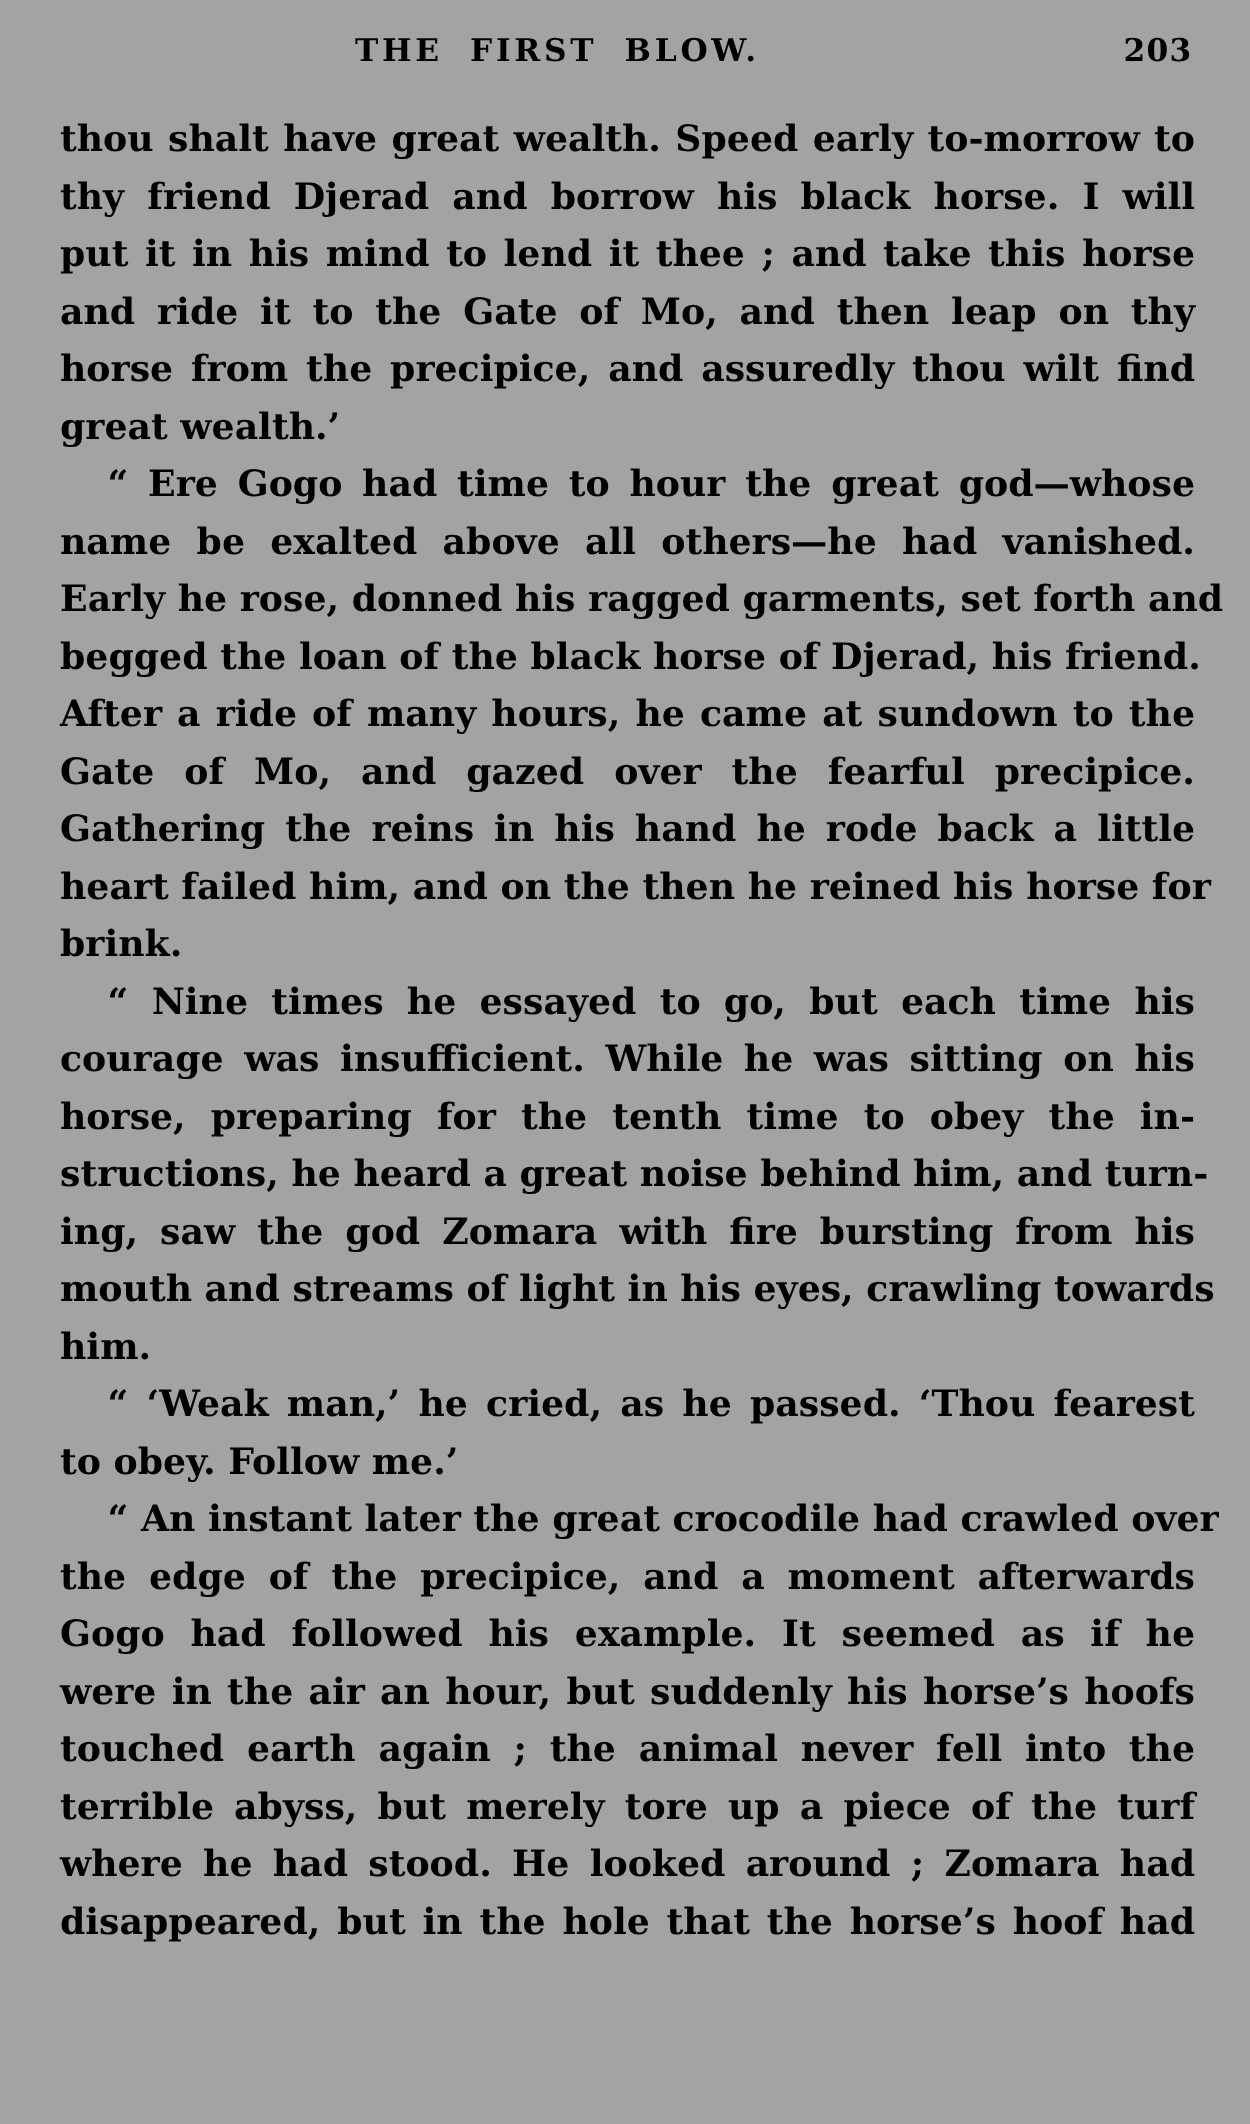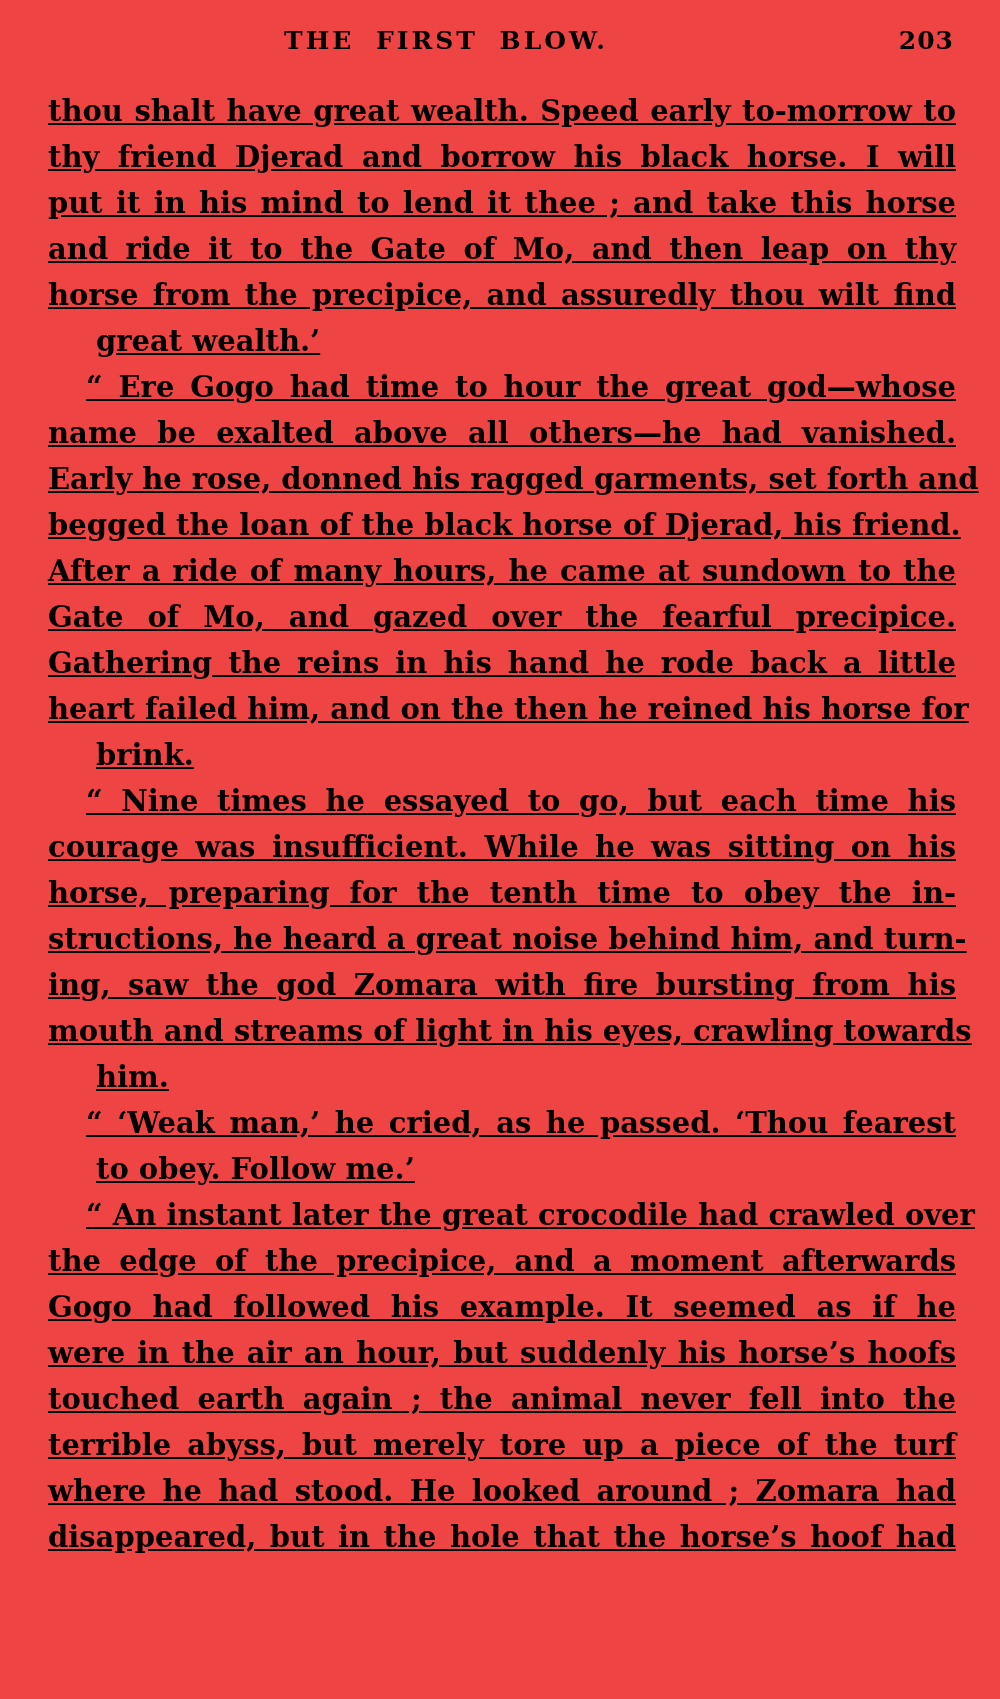--- a/index.html
+++ b/index.html
@@ -4,21 +4,21 @@
 <style>
   html, body {
     margin: 0;
     padding: 0;
     background: #ffffff;
   }
   .page {
     position: relative;
     width: 1000px;
     height: 1699px;
-    background: #ef4444;
+    background: #a3a3a3;
     color: #000000;
     font-family: "DejaVu Serif", serif;
     overflow: hidden;
   }
   .header {
     position: absolute;
     top: 26px;
     left: 48px;
     right: 46px;
     height: 32px;
@@ -55,28 +55,26 @@
   }
   .line {
     display: block;
     height: 46px;
     line-height: 46px;
     text-align: justify;
     text-align-last: justify;
     text-justify: inter-word;
     white-space: nowrap;
     overflow: visible;
-    text-decoration: underline;
   }
   .line.first {
     text-indent: 38px;
   }
   .line.last {
     text-align-last: left;
-    margin-left: 48px;
   }
 </style>
 </head>
 <body>
 
 <div class="page">
   <div class="header">
     <span class="running-title">THE FIRST BLOW.</span>
     <span class="folio">203</span>
   </div>

